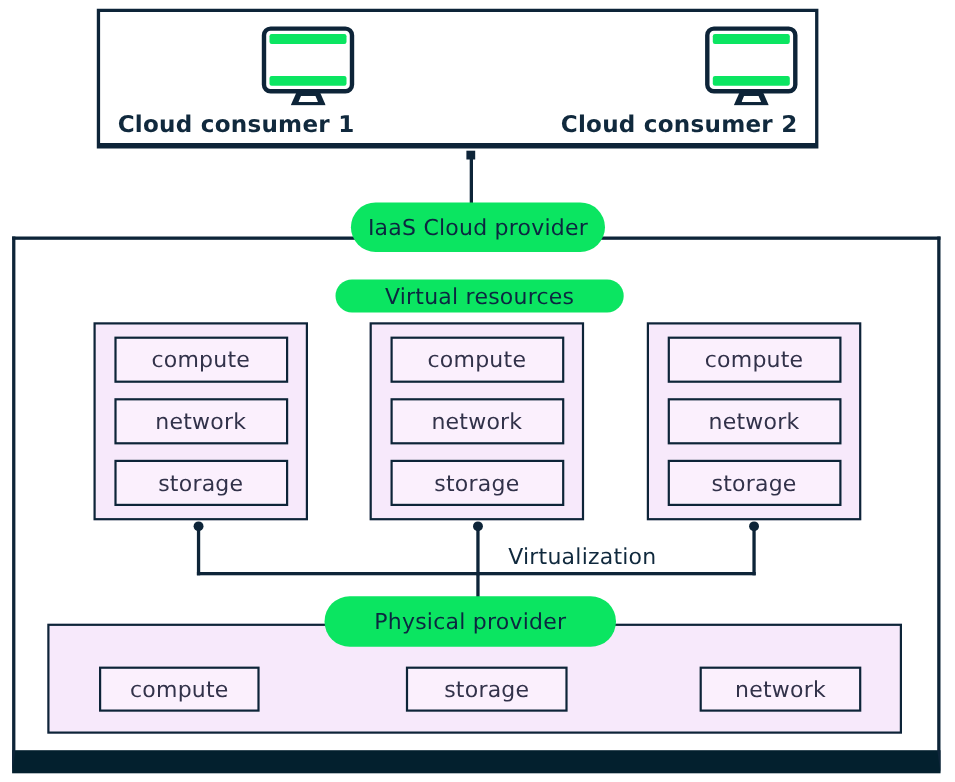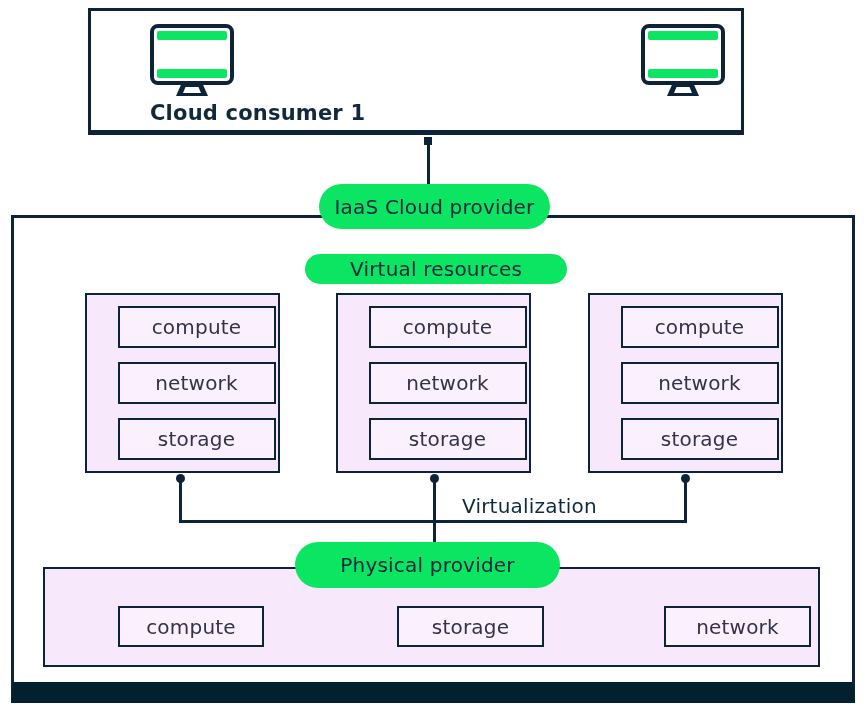--- a/index.html
+++ b/index.html
@@ -19,21 +19,21 @@
   }
   .abs{position:absolute;box-sizing:border-box;}
 
   
   .consumer-box{
     left:88px;top:8px;width:656px;height:127px;
     border:3px solid var(--navy);border-bottom-width:5px;
     display:flex;justify-content:space-between;
     padding:13px 16px 0 16px;z-index:2;
   }
-  .consumer{display:flex;flex-direction:column;align-items:flex-start;margin-left:43px;}
+  .consumer{display:flex;flex-direction:column;align-items:flex-end;}
   .consumer-label{font-size:21px;font-weight:600;letter-spacing:.2px;margin-top:5px;white-space:nowrap;}
 
   
   .monitor{display:flex;flex-direction:column;align-items:center;}
   .m-body{
     width:84px;height:61px;border:4px solid var(--navy);border-radius:8px;
     box-sizing:border-box;background:#ffffff;
     display:flex;flex-direction:column;justify-content:space-between;padding:3px;
   }
   .m-bar{height:9px;background:var(--green);border-radius:2px;}
@@ -71,21 +71,21 @@
   .group{
     top:293px;width:195px;height:180px;
     background:var(--panel);border:2px solid var(--navy);
     display:flex;flex-direction:column;align-items:center;justify-content:space-between;
     padding:11px 0;z-index:2;
   }
   .item{
     width:158px;height:42px;background:var(--itemfill);
     border:2px solid var(--navy);box-sizing:border-box;
     display:flex;align-items:center;justify-content:center;
-    font-size:20px;color:var(--itemtext);letter-spacing:.2px;white-space:nowrap;margin-left:28px;
+    font-size:20px;color:var(--itemtext);letter-spacing:.2px;white-space:nowrap;
   }
 
   .virt-label{left:462px;top:494px;font-size:20px;font-weight:400;letter-spacing:.2px;z-index:5;}
 
   
   .physical-box{
     left:43px;top:567px;width:777px;height:100px;
     background:var(--panel);border:2px solid var(--navy);z-index:2;
   }
   .phys-item{position:absolute;top:37px;height:41px;}
@@ -105,20 +105,21 @@
     <div class="consumer-label">Cloud consumer 1</div>
   </div>
   <div class="consumer">
     <div class="monitor">
       <div class="m-body">
         <div class="m-bar"></div>
         <div class="m-bar"></div>
       </div>
       <div class="m-stand"></div>
     </div>
+    <div class="consumer-label">Cloud consumer 2</div>
   </div>
 </div>
 
 <div class="abs sq" style="left:424px;top:137px;"></div>
 <div class="abs line" style="left:427px;top:143px;width:3px;height:43px;"></div>
 
 <div class="abs outer-box"></div>
 
 <div class="abs pill pill-provider">IaaS Cloud provider</div>
 <div class="abs pill pill-virtual">Virtual resources</div>

